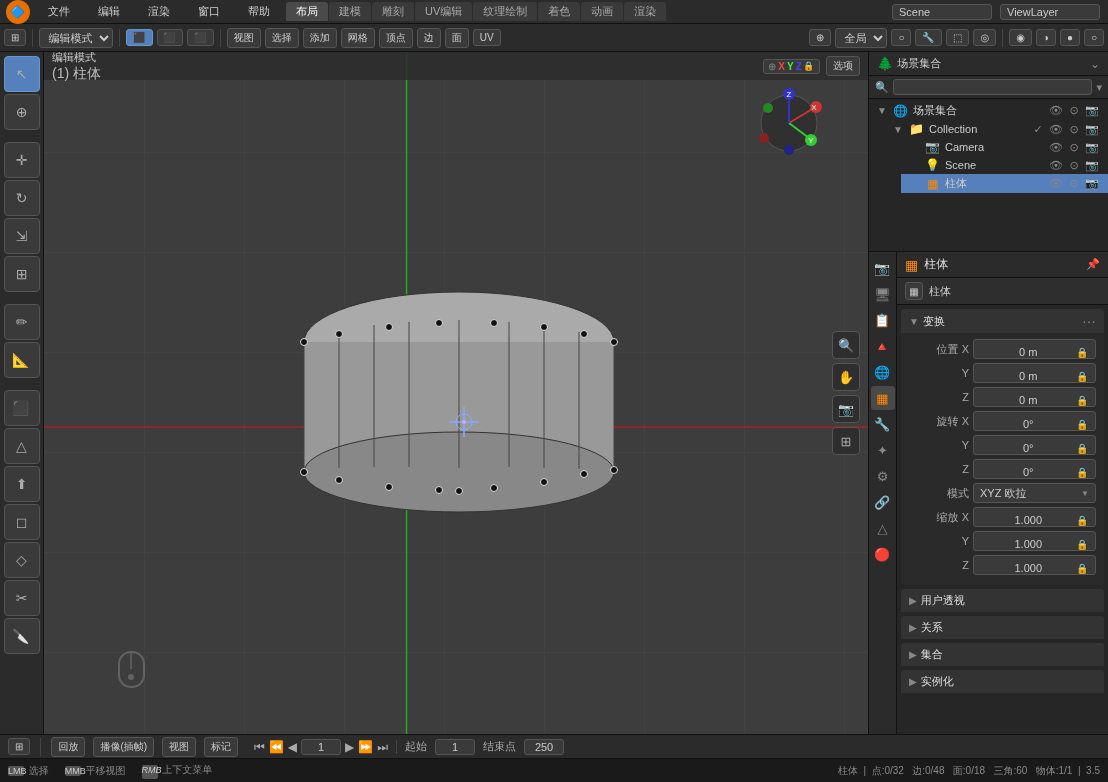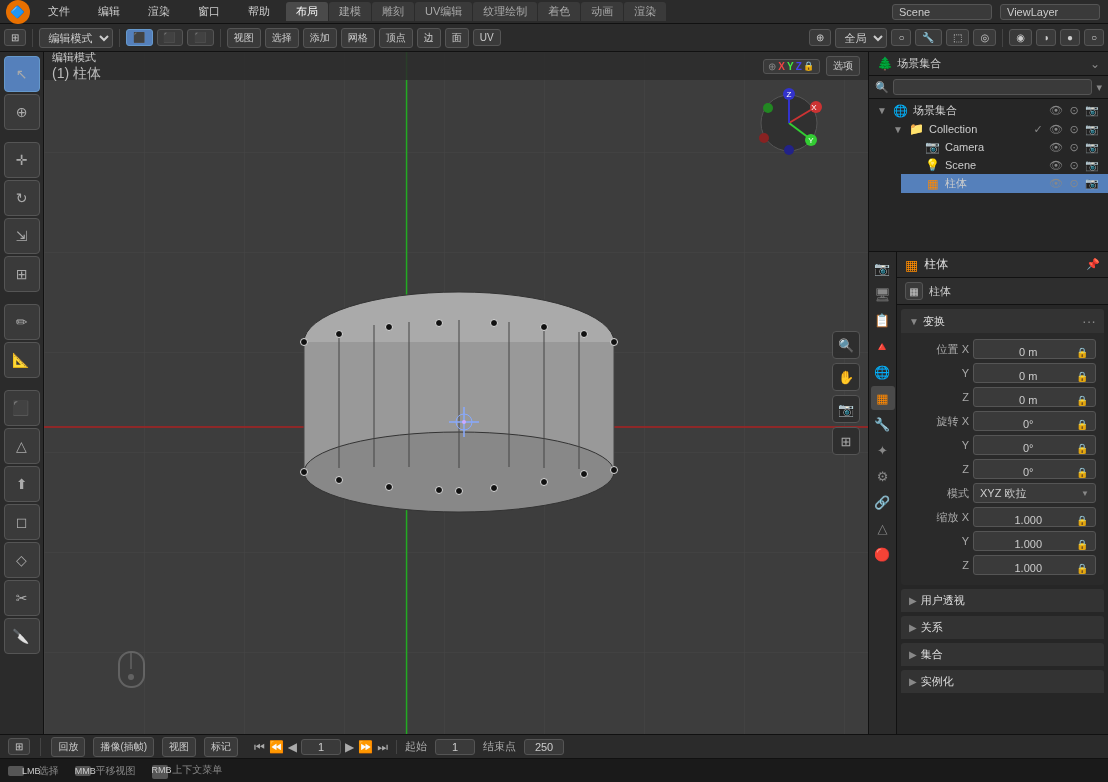--- a/index.html
+++ b/index.html
@@ -626,24 +626,41 @@
     <span>1</span>
   </div>
   <span class="timeline-label">结束点</span>
   <div class="timeline-field">
     <span>250</span>
   </div>
 </div>
 
 <div class="status-bar">
   <span class="status-item">
-    <span style="display:inline-block;width:16px;height:10px;background:#555;border-radius:2px;margin-right:12px;font-size:9px;text-align:center;color:#ccc;padding-left:14px;">LMB</span>
+    <span style="display:inline-block;width:16px;height:10px;background:#555;border-radius:2px;margin-right:2px;font-size:9px;text-align:center;color:#ccc;">LMB</span>
     <span>选择</span>
   </span>
   <span class="status-item">
     <span style="display:inline-block;width:16px;height:10px;background:#555;border-radius:2px;margin-right:2px;font-size:9px;text-align:center;color:#ccc;">MMB</span>
     <span>平移视图</span>
   </span>
   <span class="status-item">
-    <span style="display:inline-block;width:16px;height:14px;background:#555;border-radius:2px;margin-right:2px;font-size:9px;text-align:center;color:#ccc;">RMB</span>
+    <span style="display:inline-block;width:16px;height:14px;background:#555;border-radius:2px;margin-right:2px;font-size:9px;text-align:center;color:#ccc;font-style:italic;">RMB</span>
     <span>上下文菜单</span>
   </span>
+  <span style="margin-left:auto;display:flex;gap:12px;">
+    <span class="status-item">
+      <span>柱体</span>
+      &nbsp;|&nbsp;
+      <span>点:0/32</span>
+      &nbsp;
+      <span>边:0/48</span>
+      &nbsp;
+      <span>面:0/18</span>
+      &nbsp;
+      <span>三角:60</span>
+      &nbsp;
+      <span>物体:1/1</span>
+      &nbsp;|&nbsp;
+      <span>3.5</span>
+    </span>
+  </span>
 </div>
 
 </body></html>

